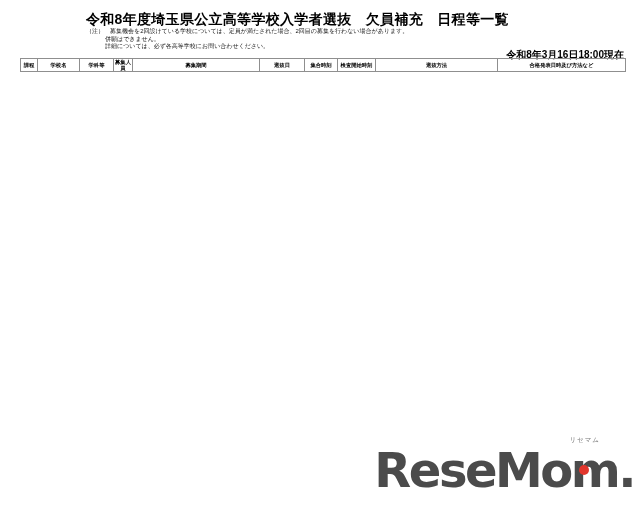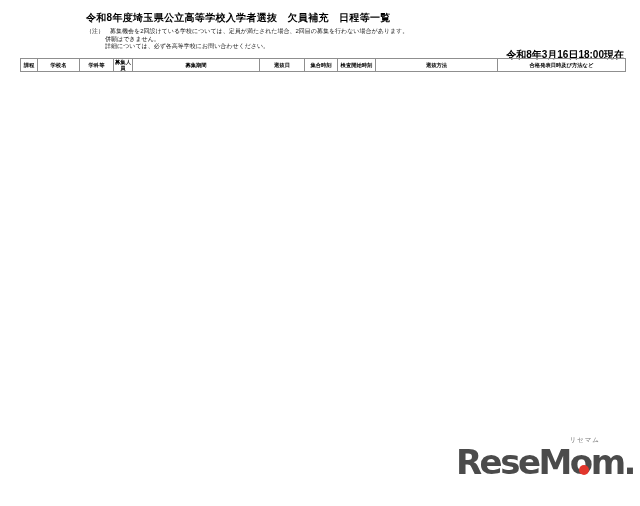--- a/index.html
+++ b/index.html
@@ -1,33 +1,33 @@
 <!DOCTYPE html>
 <html><head>
 <meta charset="utf-8">
 <style>
   * { margin:0; padding:0; box-sizing:border-box; }
   html,body { background:#fff; }
   .page {
     position:relative; width:640px; height:506px; background:#ffffff;
     font-family:"Liberation Sans","DejaVu Sans",sans-serif; color:#000; overflow:hidden;
   }
-  .title { position:absolute; left:86px; top:11px; font-size:10px; font-weight:bold; letter-spacing:.3px; white-space:nowrap; }
+  .title { position:absolute; left:86px; top:11px; font-size:14px; font-weight:bold; letter-spacing:.3px; white-space:nowrap; }
   .notes { position:absolute; left:86px; top:28px; font-size:6px; line-height:7.5px; color:#151515; }
   .notes .indent { margin-left:19px; }
   .asof { position:absolute; right:16px; top:48px; font-size:10px; font-weight:bold; white-space:nowrap; }
 
   table.sched { position:absolute; left:20px; top:58px; width:605px; border-collapse:collapse; table-layout:fixed; border:1.5px solid #444; }
   table.sched th, table.sched td { border:1px solid #8f8f8f; padding:0 1px; font-size:5.5px; line-height:1.15; text-align:center; vertical-align:middle; overflow:hidden; }
   table.sched th { font-weight:bold; height:11px; font-size:5.3px; }
   th.small { font-size:4.5px; }
 
   .watermark { position:absolute; right:6px; bottom:10px; width:210px; height:58px; z-index:5; opacity:.92; }
   .wm-ruby { position:absolute; right:34px; top:-2px; font-size:6.5px; color:#6a6a6a; letter-spacing:1px; }
-  .wm-logo { position:absolute; right:0; top:4px; font-size:34px; font-weight:bold; color:#3c3c3c; letter-spacing:-2.5px; font-family:"DejaVu Sans","Liberation Sans",sans-serif; }
+  .wm-logo { position:absolute; right:0; top:4px; font-size:48px; font-weight:bold; color:#3c3c3c; letter-spacing:-2.5px; font-family:"DejaVu Sans","Liberation Sans",sans-serif; }
   .wm-dot { position:absolute; right:45px; top:27px; width:10px; height:10px; border-radius:50%; background:#e0251b; z-index:6; }
 </style>
 </head>
 <body>
 
 <div class="page">
 
   <div class="title">令和8年度埼玉県公立高等学校入学者選抜　欠員補充　日程等一覧</div>
 
   <div class="notes">

